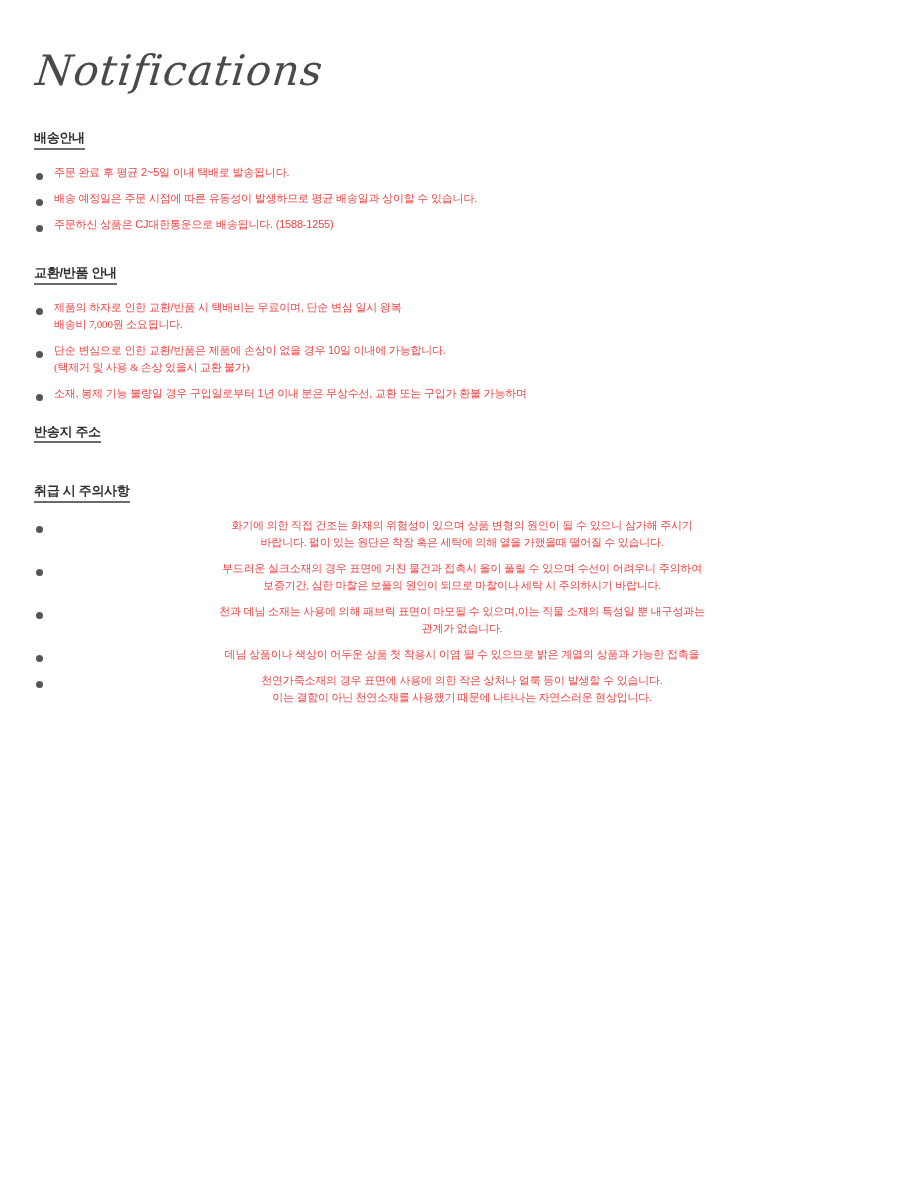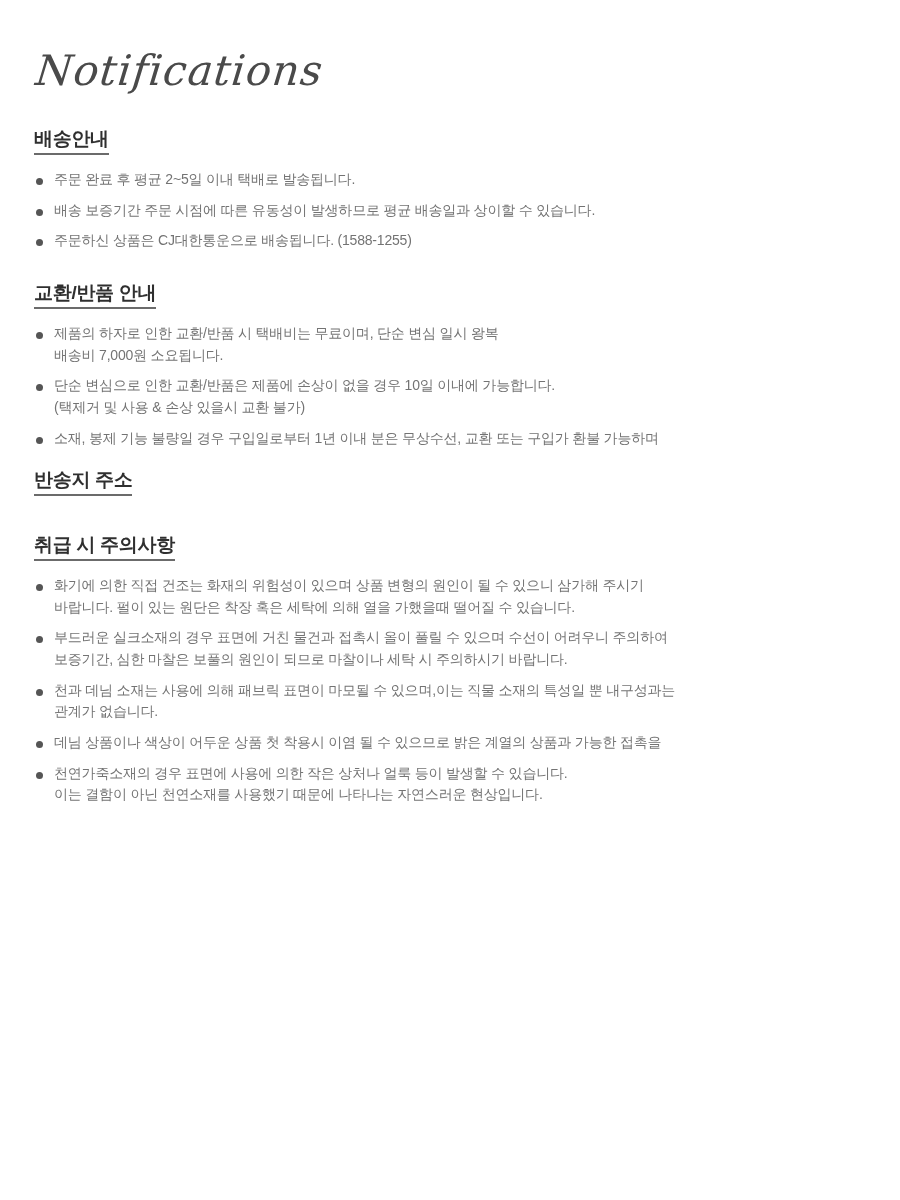--- a/index.html
+++ b/index.html
@@ -30,77 +30,78 @@
     color: #4a4a4a;
     margin: 0 0 34px 4px;
     line-height: 1.1;
     transform: skewX(-6deg);
   }
   .section {
     margin-bottom: 26px;
   }
   .section-heading {
     display: inline-block;
-    font-size: 19px;
+    font-size: 13px;
     font-weight: 700;
     color: #2f2f2f;
     letter-spacing: -0.3px;
     border-bottom: 2px solid #6b6b6b;
     padding-bottom: 2px;
     margin: 0 0 14px 2px;
     line-height: 1.2;
   }
   ul.bullet-list {
     list-style: none;
     margin: 0;
     padding: 0;
   }
   ul.bullet-list > li {
     position: relative;
     padding-left: 22px;
     margin-bottom: 9px;
-    font-size: 14px;
+    font-size: 11px;
     line-height: 1.55;
-    color: #737373;
+    color: #ef4444;
     letter-spacing: -0.2px;
   }
   ul.bullet-list > li::before {
     content: "";
     position: absolute;
     left: 4px;
     top: 9px;
     width: 7px;
     height: 7px;
     border-radius: 50%;
     background: #555555;
   }
   .line2 {
     display: block;
+    font-family: Liberation Serif, serif;
   }
   .sec-shipping { margin-bottom: 30px; }
   .sec-exchange { margin-bottom: 20px; }
   .sec-return   { margin-bottom: 24px; }
-  .sec-care li  { margin-bottom: 7px; }
+  .sec-care li  { margin-bottom: 7px; text-align: center; }
   .sec-care     { margin-bottom: 0; }
 </style>
 </head>
 <body>
 
 <div class="page">
 
   <h1 class="doc-title">Notifications</h1>
 
   <section class="section sec-shipping">
     <h2 class="section-heading">배송안내</h2>
     <ul class="bullet-list">
       <li>
         <span>주문 완료 후 평균 2~5일 이내 택배로 발송됩니다.</span>
       </li>
       <li>
-        <span>배송 보증기간 주문 시점에 따른 유동성이 발생하므로 평균 배송일과 상이할 수 있습니다.</span>
+        <span>배송 예정일은 주문 시점에 따른 유동성이 발생하므로 평균 배송일과 상이할 수 있습니다.</span>
       </li>
       <li>
         <span>주문하신 상품은 CJ대한통운으로 배송됩니다. (1588-1255)</span>
       </li>
     </ul>
   </section>
 
   <section class="section sec-exchange">
     <h2 class="section-heading">교환/반품 안내</h2>
     <ul class="bullet-list">

